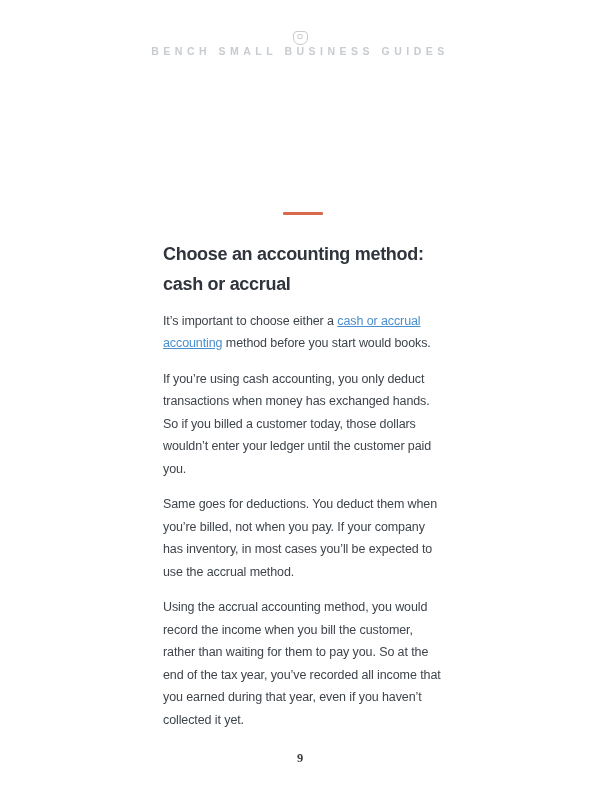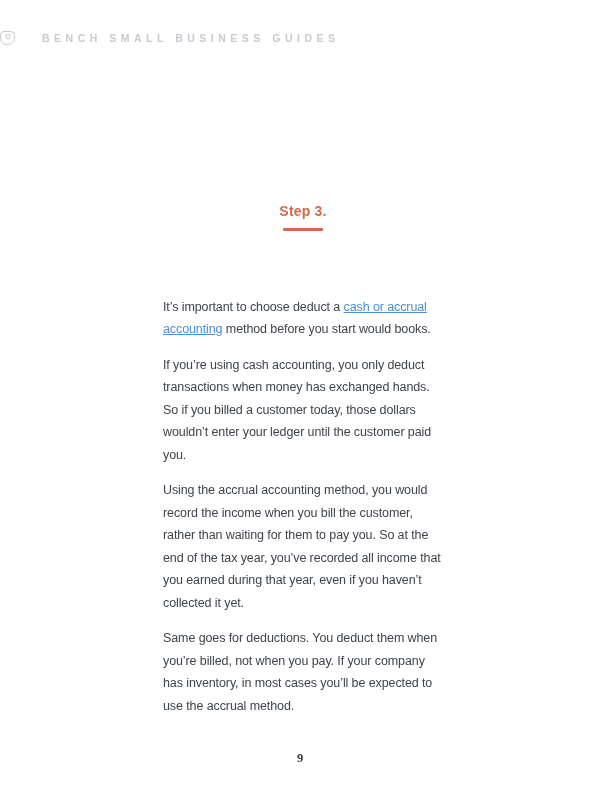--- a/index.html
+++ b/index.html
@@ -16,21 +16,22 @@
   }
 
   
   .page-header {
     position: absolute;
     top: 31px;
     left: 0;
     right: 0;
     display: flex;
     align-items: center;
-    gap: 27px;
+    gap: 0;
+    flex-direction: column;
   }
   .logo {
     display: inline-block;
     position: relative;
     width: 15px;
     height: 14px;
     border: 1.5px solid #c8cbcf;
     border-radius: 4px 4px 7px 7px;
   }
   .logo-inner {
@@ -120,33 +121,32 @@
   <header class="page-header">
     <span class="logo">
       <span class="logo-inner"></span>
     </span>
     <span class="brand">BENCH SMALL BUSINESS GUIDES</span>
   </header>
 
   <main class="content">
 
     <div class="step-wrap">
-      <div class="step-label">Step 3.</div>
       <div class="step-rule"></div>
     </div>
 
-    <h1 class="article-title"><br></h1>
+    <h1 class="article-title"><span>Choose an accounting method:</span><br><span>cash or accrual</span></h1>
 
-    <p><span>It’s important to choose deduct a </span><a class="link" href="#">cash or accrual accounting</a><span> method before you start would books.</span></p>
+    <p><span>It’s important to choose either a </span><a class="link" href="#">cash or accrual accounting</a><span> method before you start would books.</span></p>
 
     <p>If you’re using cash accounting, you only deduct transactions when money has exchanged hands. So if you billed a customer today, those dollars wouldn’t enter your ledger until the customer paid you.</p>
 
+    <p>Same goes for deductions. You deduct them when you’re billed, not when you pay. If your company has inventory, in most cases you’ll be expected to use the accrual method.</p>
+
     <p>Using the accrual accounting method, you would record the income when you bill the customer, rather than waiting for them to pay you. So at the end of the tax year, you’ve recorded all income that you earned during that year, even if you haven’t collected it yet.</p>
-
-    <p>Same goes for deductions. You deduct them when you’re billed, not when you pay. If your company has inventory, in most cases you’ll be expected to use the accrual method.</p>
 
   </main>
 
   <footer class="page-footer">
     <span class="page-number">9</span>
   </footer>
 
 </div>
 
 </body></html>

